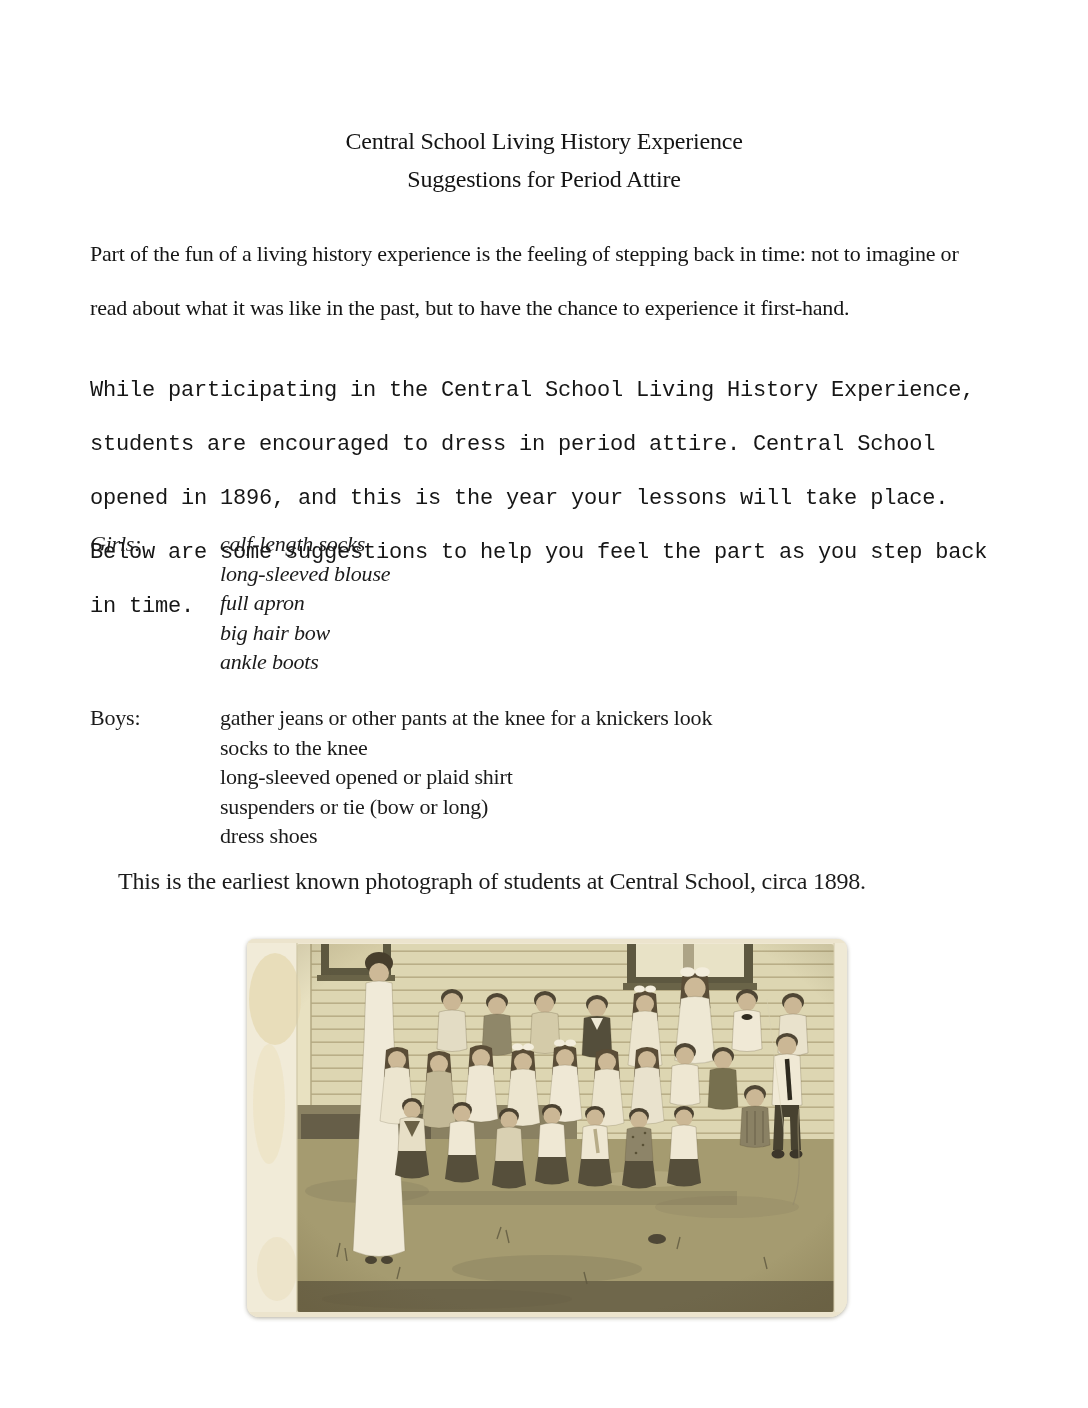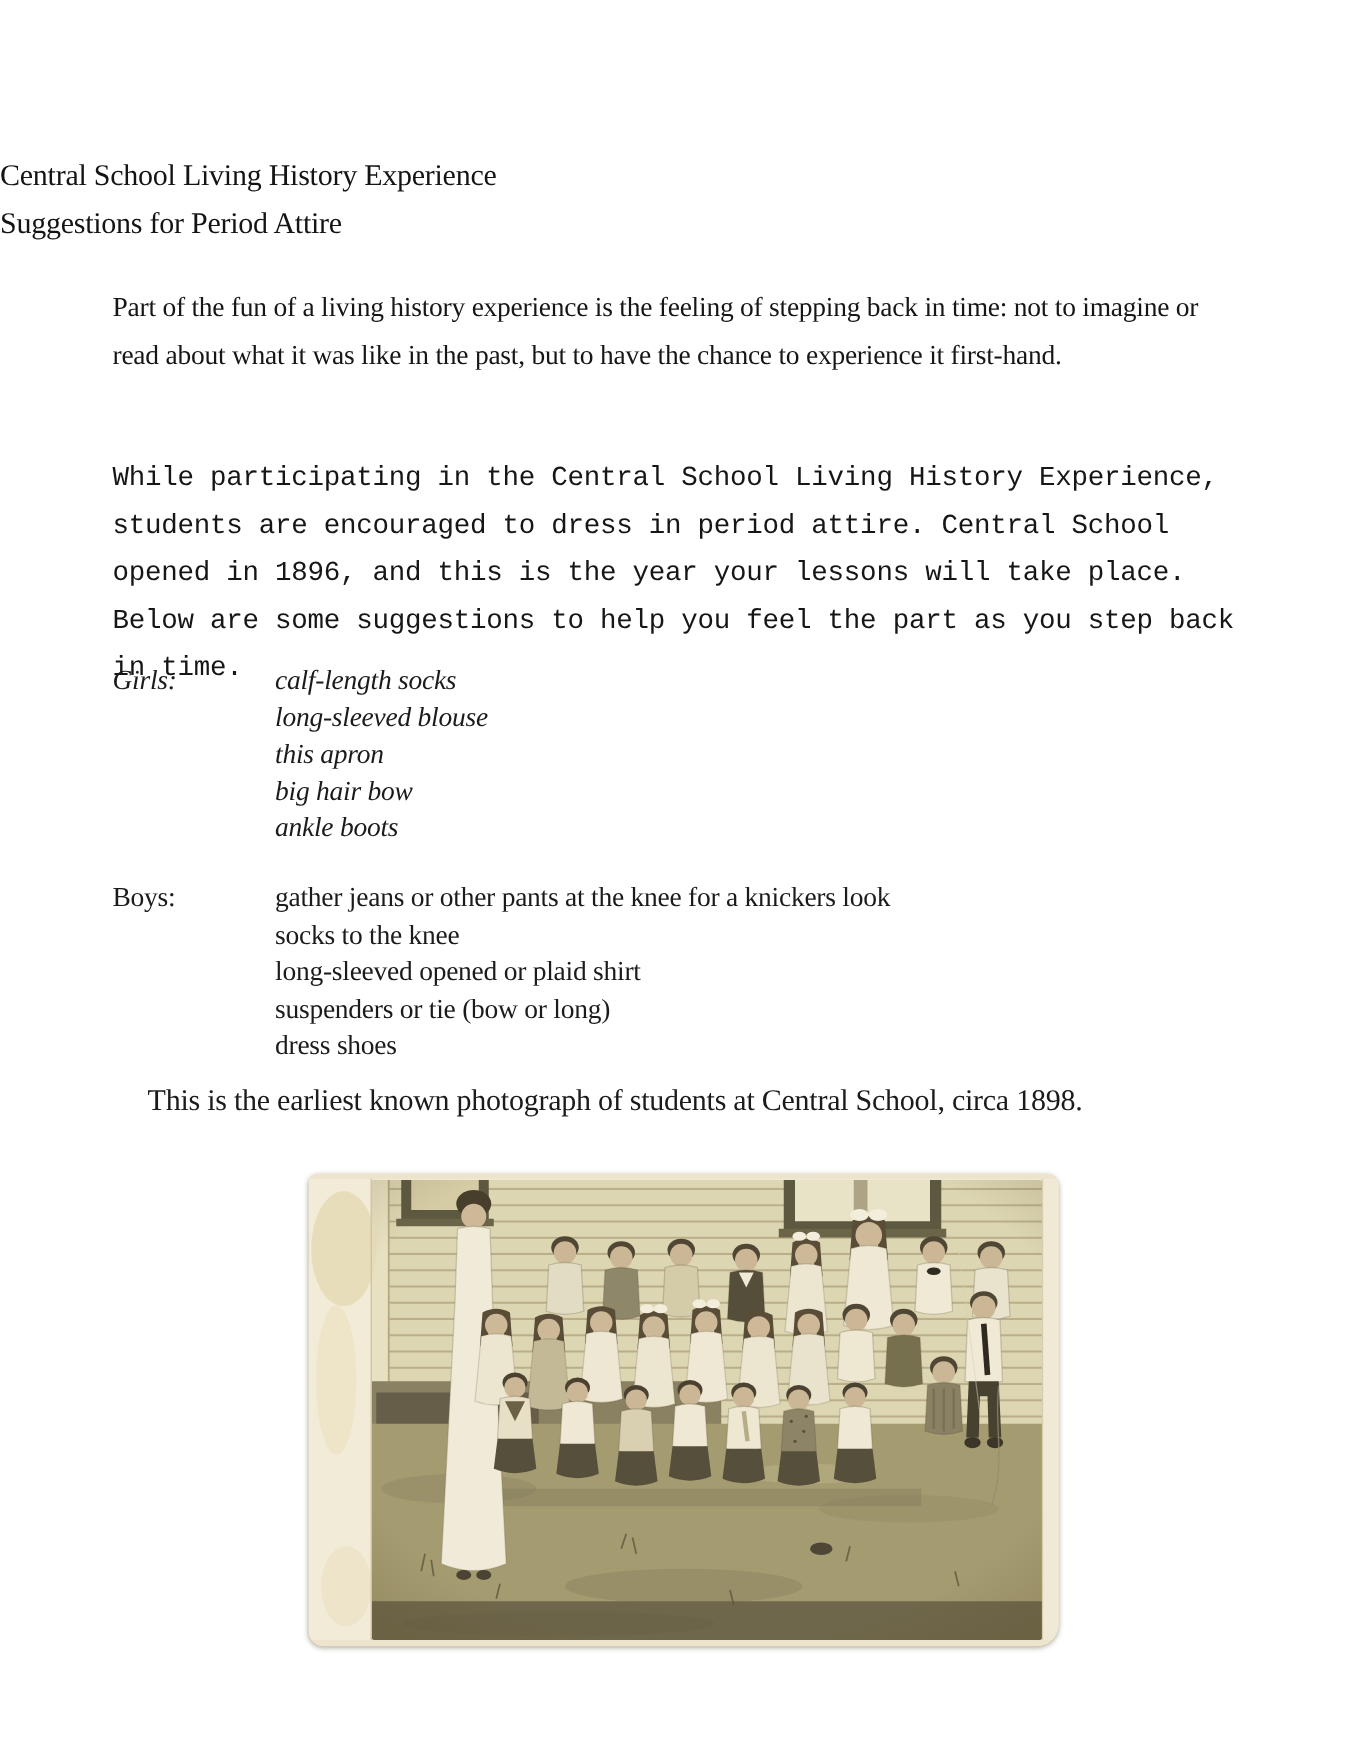--- a/index.html
+++ b/index.html
@@ -8,29 +8,30 @@
     background:#ffffff;
     font-family:"Liberation Serif","DejaVu Serif",serif;
     color:#1b1b1b;
     position:relative;
     overflow:hidden;
   }
   .doc { position:absolute; inset:0; }
 
   .title {
     position:absolute; top:122px; left:0; width:1088px;
+    text-align:center;
     font-size:24px; line-height:38px;
     letter-spacing:-0.2px;
     color:#141414;
   }
 
   .para {
     position:absolute; left:90px; width:903px;
     margin:0;
-    font-size:22px; line-height:38px;
+    font-size:22px; line-height:54px;
     letter-spacing:-0.2px;
     color:#161616;
   }
   .p1 { top:227px; }
   .p2 { top:364px;font-family:Liberation Mono, monospace; }
 
   .list { position:absolute; left:90px; width:903px; font-size:22px; line-height:29.5px; letter-spacing:-0.2px; }
   .list-girls { top:529px;font-style:italic; }
   .list-boys  { top:703px; }
   .list-label { position:absolute; left:0; top:0; }
@@ -65,21 +66,21 @@
   </div>
 
   <p class="para p1">Part of the fun of a living history experience is the feeling of stepping back in time: not to imagine or read about what it was like in the past, but to have the chance to experience it first-hand.</p>
   <p class="para p2">While participating in the Central School Living History Experience, students are encouraged to dress in period attire. Central School opened in 1896, and this is the year your lessons will take place. Below are some suggestions to help you feel the part as you step back in time.</p>
 
   <div class="list list-girls">
     <div class="list-label">Girls:</div>
     <ul class="items">
       <li>calf-length socks</li>
       <li>long-sleeved blouse</li>
-      <li>this apron</li>
+      <li>full apron</li>
       <li>big hair bow</li>
       <li>ankle boots</li>
     </ul>
   </div>
 
   <div class="list list-boys">
     <div class="list-label">Boys:</div>
     <ul class="items">
       <li>gather jeans or other pants at the knee for a knickers look</li>
       <li>socks to the knee</li>

